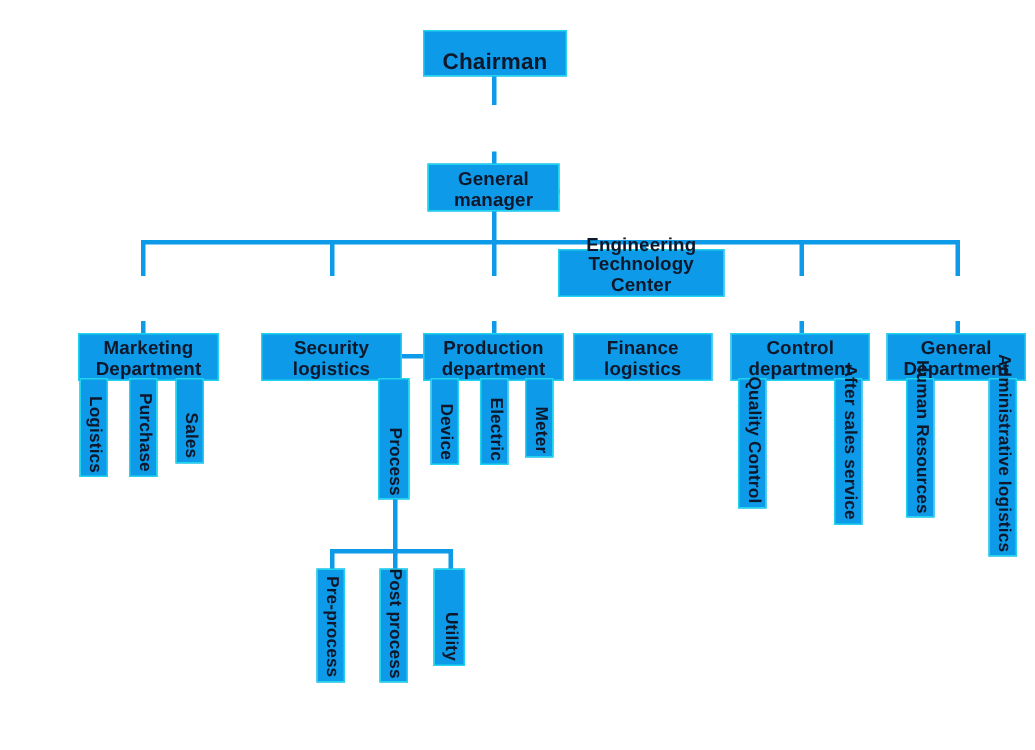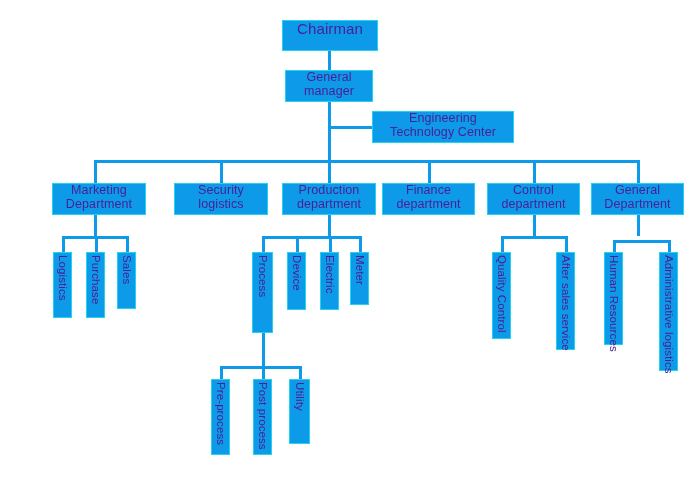--- a/index.html
+++ b/index.html
@@ -13,38 +13,39 @@
     height: 500px;
     background: #ffffff;
     overflow: hidden;
     font-family: "Liberation Sans", sans-serif;
   }
   .node {
     position: absolute;
     background: #0d9ae8;
     border: 1px solid #22d3ee;
     box-sizing: border-box;
-    color: #4c1d95;
+    color: #0f172a;
     display: flex;
-    align-items: flex-start;
+    align-items: flex-end;
     justify-content: center;
     text-align: center;
     line-height: 1.08;
     letter-spacing: 0.1px;
+    font-weight: bold;
     -webkit-font-smoothing: antialiased;
   }
   .node .lbl {
     display: block;
     white-space: pre-line;
     padding: 0 2px;
   }
   
   .node.h { font-size: 12.5px; }
   .node.root { font-size: 15px; }
-  .node.l2 { font-size: 12.5px; }
+  .node.l2 { font-size: 12.5px; margin-top: 39px; }
 
   
   .node.v {
     font-size: 11.5px;
     padding: 0;
   }
   .node.v .lbl {
     writing-mode: vertical-rl;
     text-orientation: mixed;
     white-space: nowrap;
@@ -111,21 +112,21 @@
 
   <div class="node h root" style="left:282px; top:20px; width:96px; height:31px;">
     <span class="lbl">Chairman</span>
   </div>
 
   <div class="node h l2" style="left:285px; top:70px; width:88px; height:32px;">
     <span class="lbl">General
 manager</span>
   </div>
 
-  <div class="node h l2" style="left:372px; top:111px; width:142px; height:32px;">
+  <div class="node h l2" style="left:372px; top:127px; width:111px; height:32px;">
     <span class="lbl">Engineering
 Technology Center</span>
   </div>
 
   <div class="node h l2" style="left:52px; top:183px; width:94px; height:32px;">
     <span class="lbl">Marketing
 Department</span>
   </div>
 
   <div class="node h l2" style="left:174px; top:183px; width:94px; height:32px;">
@@ -133,21 +134,21 @@
 logistics</span>
   </div>
 
   <div class="node h l2" style="left:282px; top:183px; width:94px; height:32px;">
     <span class="lbl">Production
 department</span>
   </div>
 
   <div class="node h l2" style="left:382px; top:183px; width:93px; height:32px;">
     <span class="lbl">Finance
-department</span>
+logistics</span>
   </div>
 
   <div class="node h l2" style="left:487px; top:183px; width:93px; height:32px;">
     <span class="lbl">Control
 department</span>
   </div>
 
   <div class="node h l2" style="left:591px; top:183px; width:93px; height:32px;">
     <span class="lbl">General
 Department</span>

